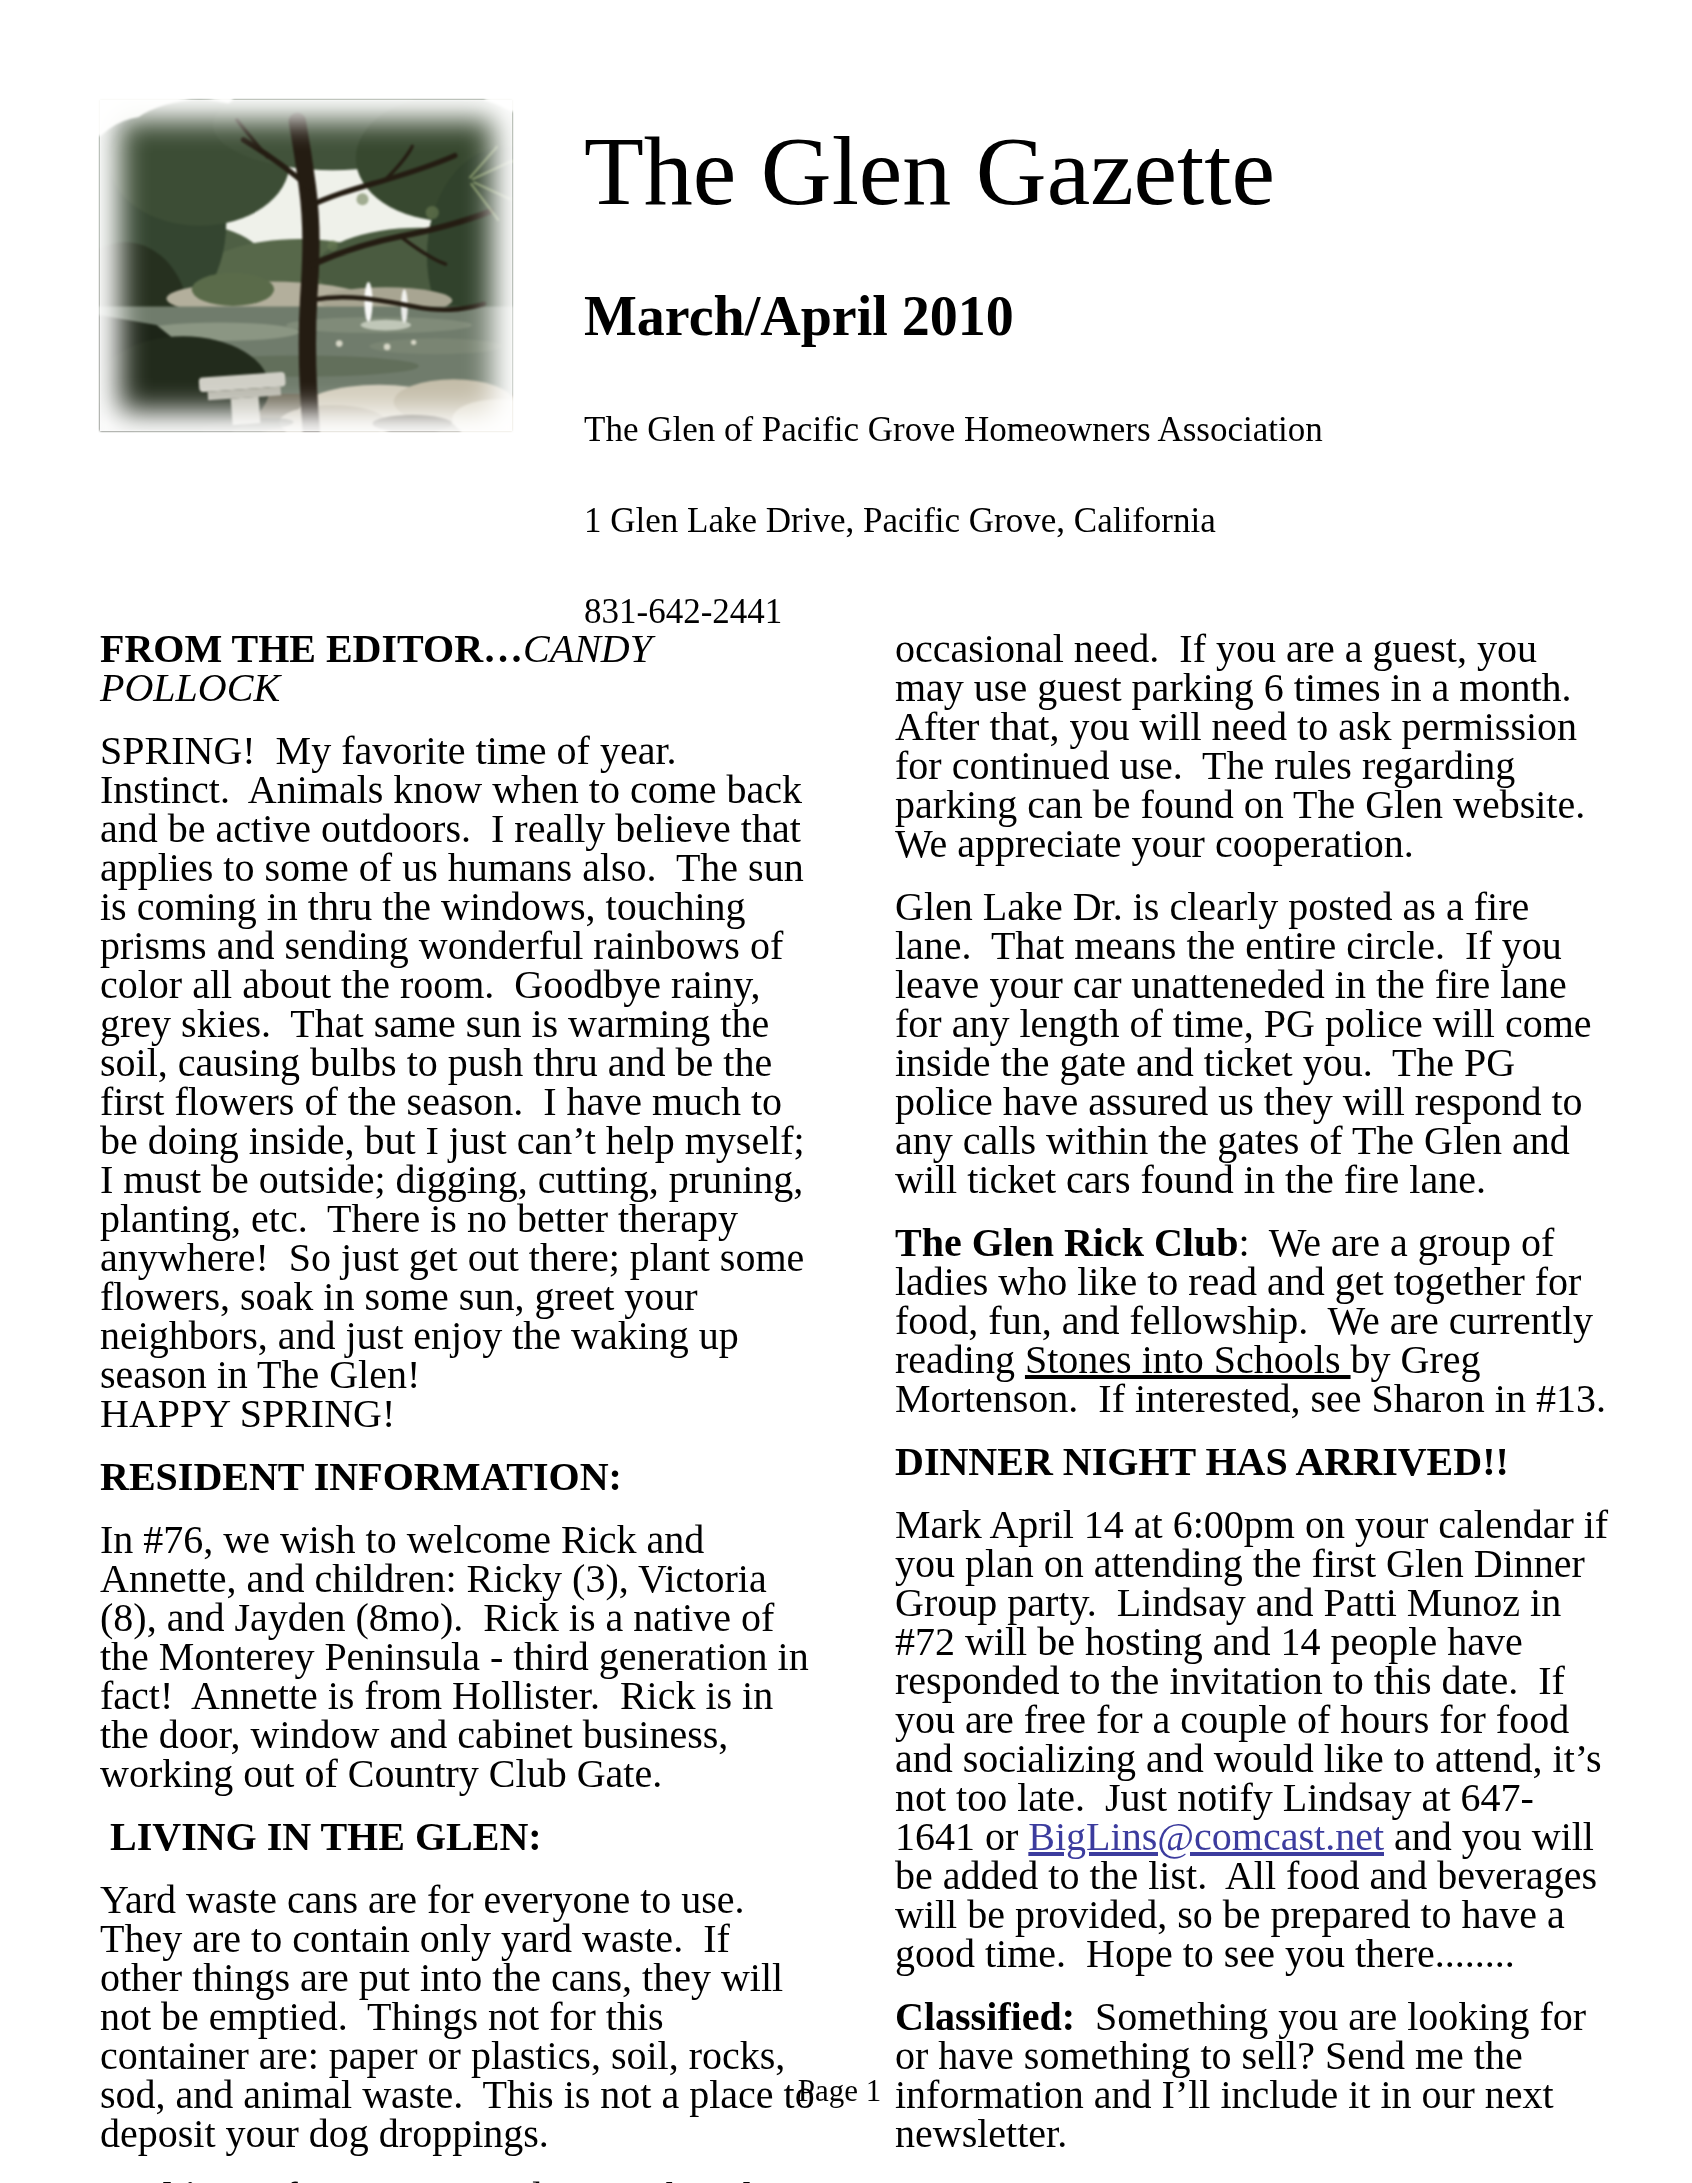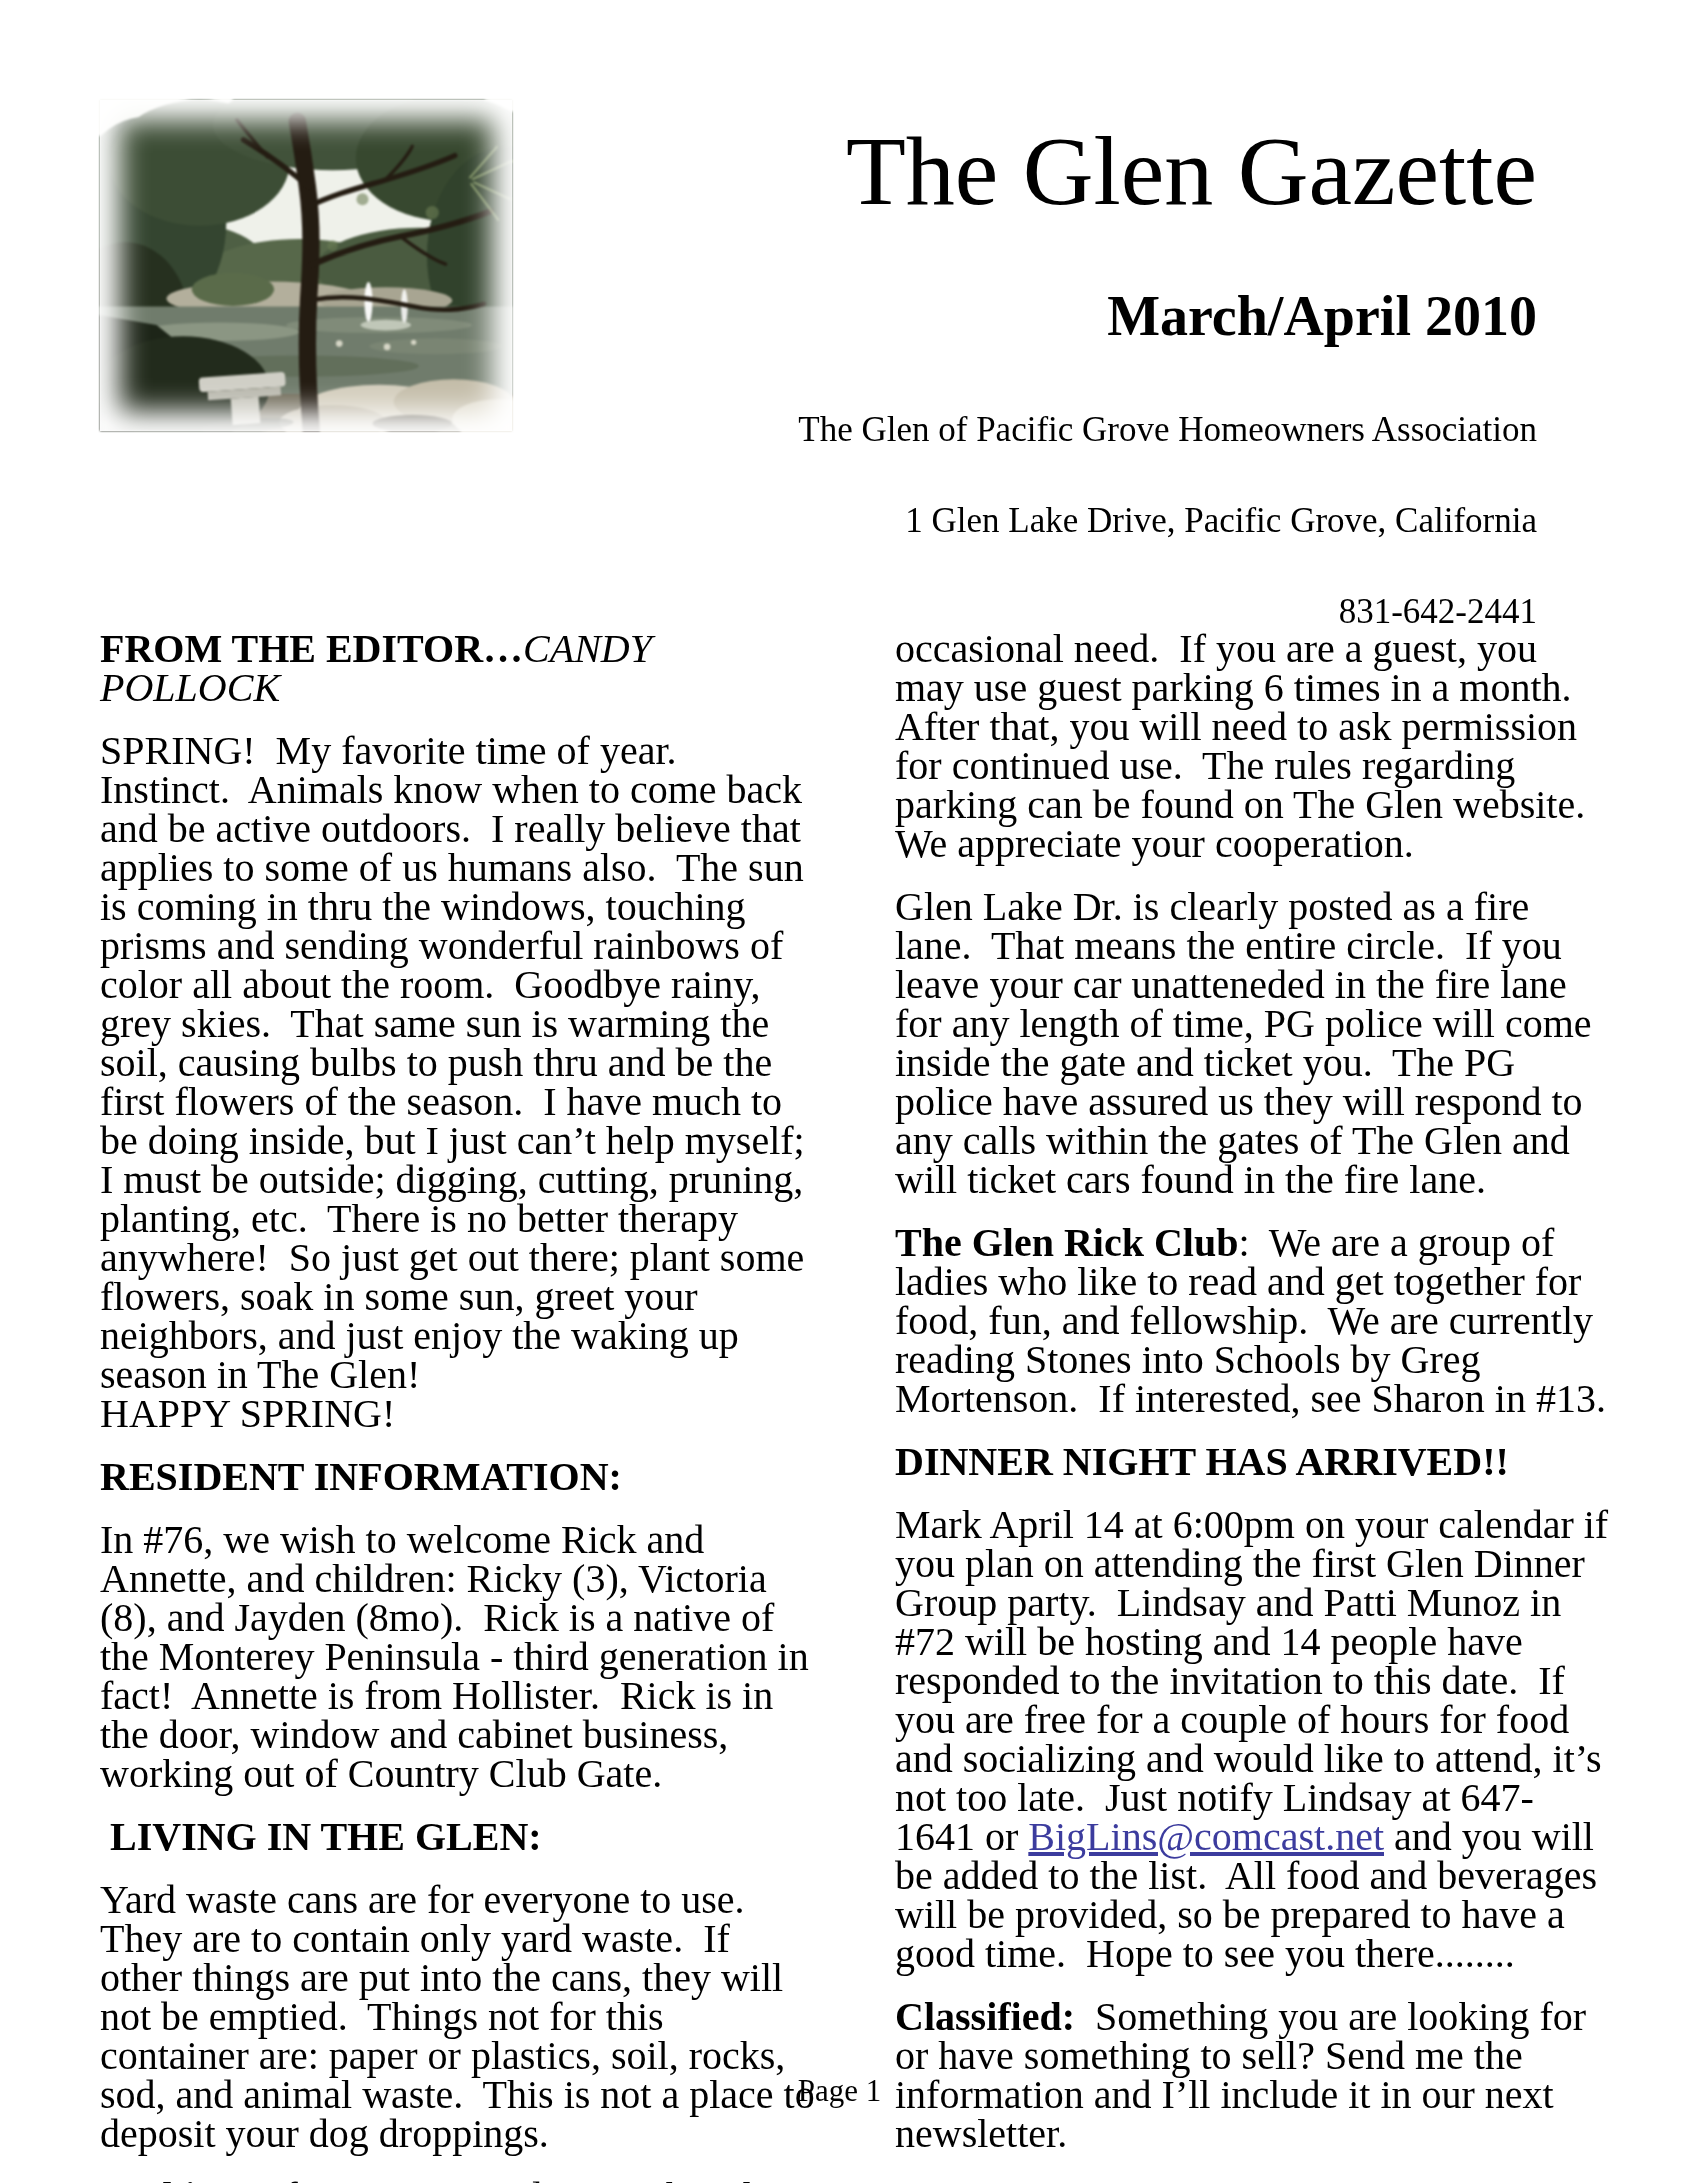--- a/index.html
+++ b/index.html
@@ -18,43 +18,43 @@
     width:412px; height:331px;
   }
   .photo svg { width:100%; height:100%; filter: blur(1.1px); }
   .photo::after {
     content:""; position:absolute; inset:0;
     box-shadow: inset 0 0 28px 20px #ffffff;
   }
 
   
   .masthead {
-    position:absolute; left:608px; top:98px; width:929px;
-    text-align:right; white-space:pre-wrap;
+    position:absolute; left:584px; top:98px; width:929px;
+    text-align:left; white-space:pre-wrap;
   }
   .mast-title { font-size:98px; line-height:1.05; font-weight:normal; }
   .mast-issue { font-size:56px; font-weight:bold; margin-top:39px; }
   .mast-org   { font-size:35px; margin-top:40px; }
   .mast-addr  { font-size:35px; margin-top:29px; }
   .mast-phone { font-size:35px; margin-top:29px; }
   .mast-url   { font-size:35px; margin-top:29px; }
   .mast-url a { color:var(--link,#3c3c9e); text-decoration:underline; }
 
   
   .columns {
     position:absolute; left:100px; top:629px;
     display:flex; gap:78px;
     font-size:40px; line-height:39px;
   }
   .col { width:717px; }
   .block { margin-bottom:24px; white-space:pre-wrap; }
   .seg-normal {}
   .seg-bold { font-weight:bold; }
   .seg-italic { font-style:italic; }
-  .seg-underline { }
+  .seg-underline { text-decoration:underline; }
   .seg-bold-underline { font-weight:bold; text-decoration:underline; }
   a.seg-link { color:var(--link,#3c3c9e); text-decoration:underline; }
 
   
   .footer {
     position:absolute; top:2043px; left:0; width:1679px;
     text-align:center; font-size:31px;margin-top:30px;
   }
 </style>
 </head>

